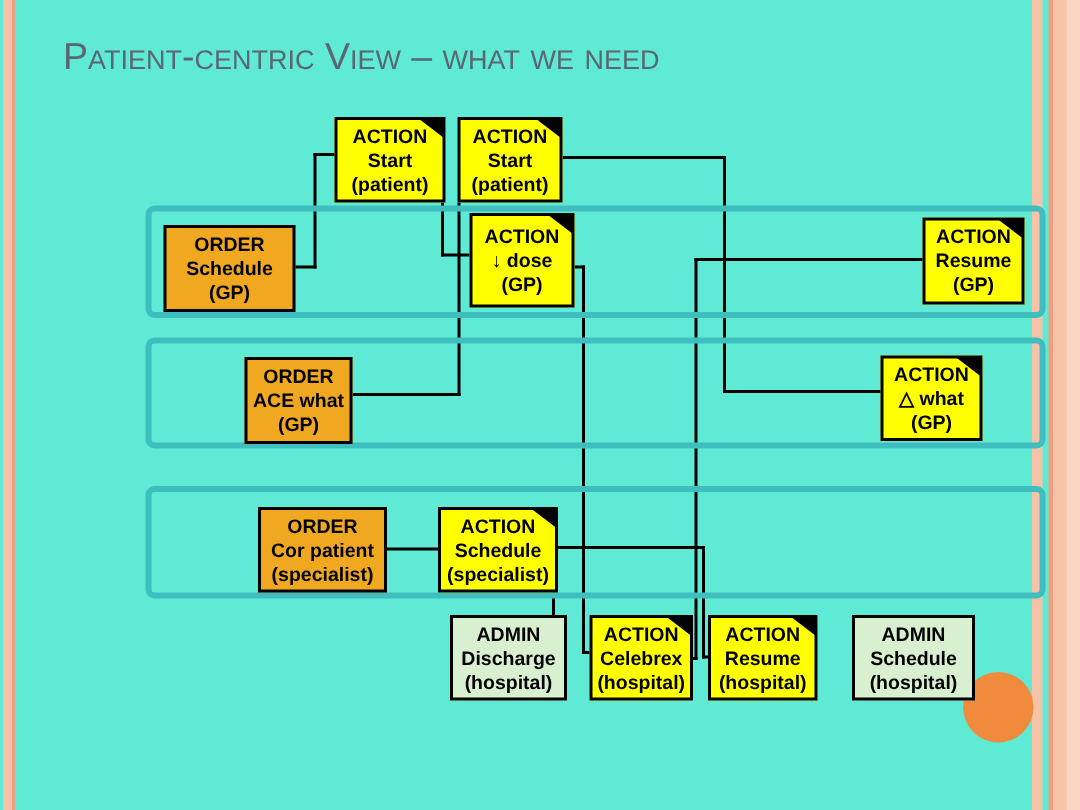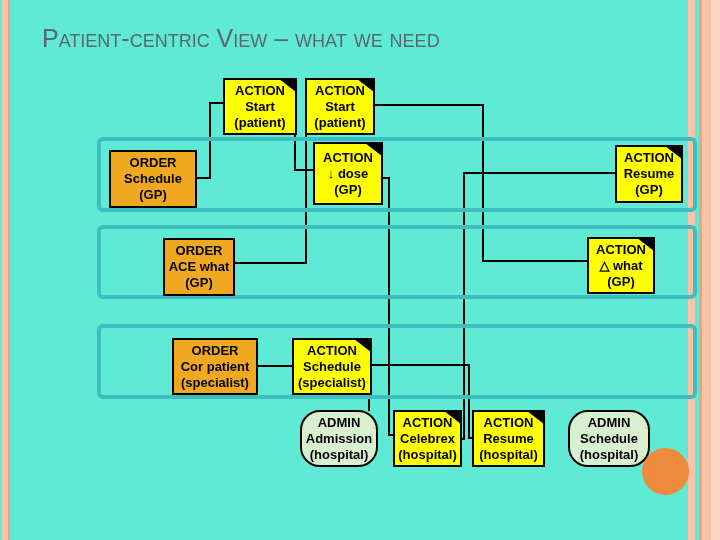--- a/index.html
+++ b/index.html
@@ -28,21 +28,21 @@
     border-radius:6px; box-sizing:border-box; z-index:2; background:transparent;
   }
   .box{
     position:absolute; border:2px solid #000; box-sizing:border-box;
     display:flex; flex-direction:column; justify-content:center; align-items:center;
     font-weight:bold; font-size:13px; line-height:16px; text-align:right;
     color:#000; z-index:3; overflow:visible;
   }
   .box.action{background:var(--action-fill);}
   .box.order{background:var(--order-fill);}
-  .box.admin{background:var(--admin-fill);border-radius:20px;}
+  .box.admin{background:var(--admin-fill);}
   .dogear{
     position:absolute; top:-1px; right:-1px; width:0; height:0;
     border-top:13px solid #000; border-left:17px solid transparent;
   }
   .accent-circle{
     position:absolute; left:642px; top:448px; width:47px; height:47px;
     border-radius:50%; background:var(--circle-fill); z-index:1;
   }
 </style>
 </head>
@@ -131,21 +131,21 @@
         <div>(specialist)</div>
       </div>
       <div class="box action" style="left: 292px; top: 338px; width: 80px; height: 57px; position: absolute;">
         <div>ACTION</div>
         <div>Schedule</div>
         <div>(specialist)</div>
         <div class="dogear"></div>
       </div>
       <div class="box admin" style="left: 300px; top: 410px; width: 78px; height: 57px; position: absolute;">
         <div>ADMIN</div>
-        <div>Admission</div>
+        <div>Discharge</div>
         <div>(hospital)</div>
       </div>
       <div class="box action" style="left: 393px; top: 410px; width: 69px; height: 57px; position: absolute;">
         <div>ACTION</div>
         <div>Celebrex</div>
         <div>(hospital)</div>
         <div class="dogear"></div>
       </div>
       <div class="box action" style="left: 472px; top: 410px; width: 73px; height: 57px; position: absolute;">
         <div>ACTION</div>

